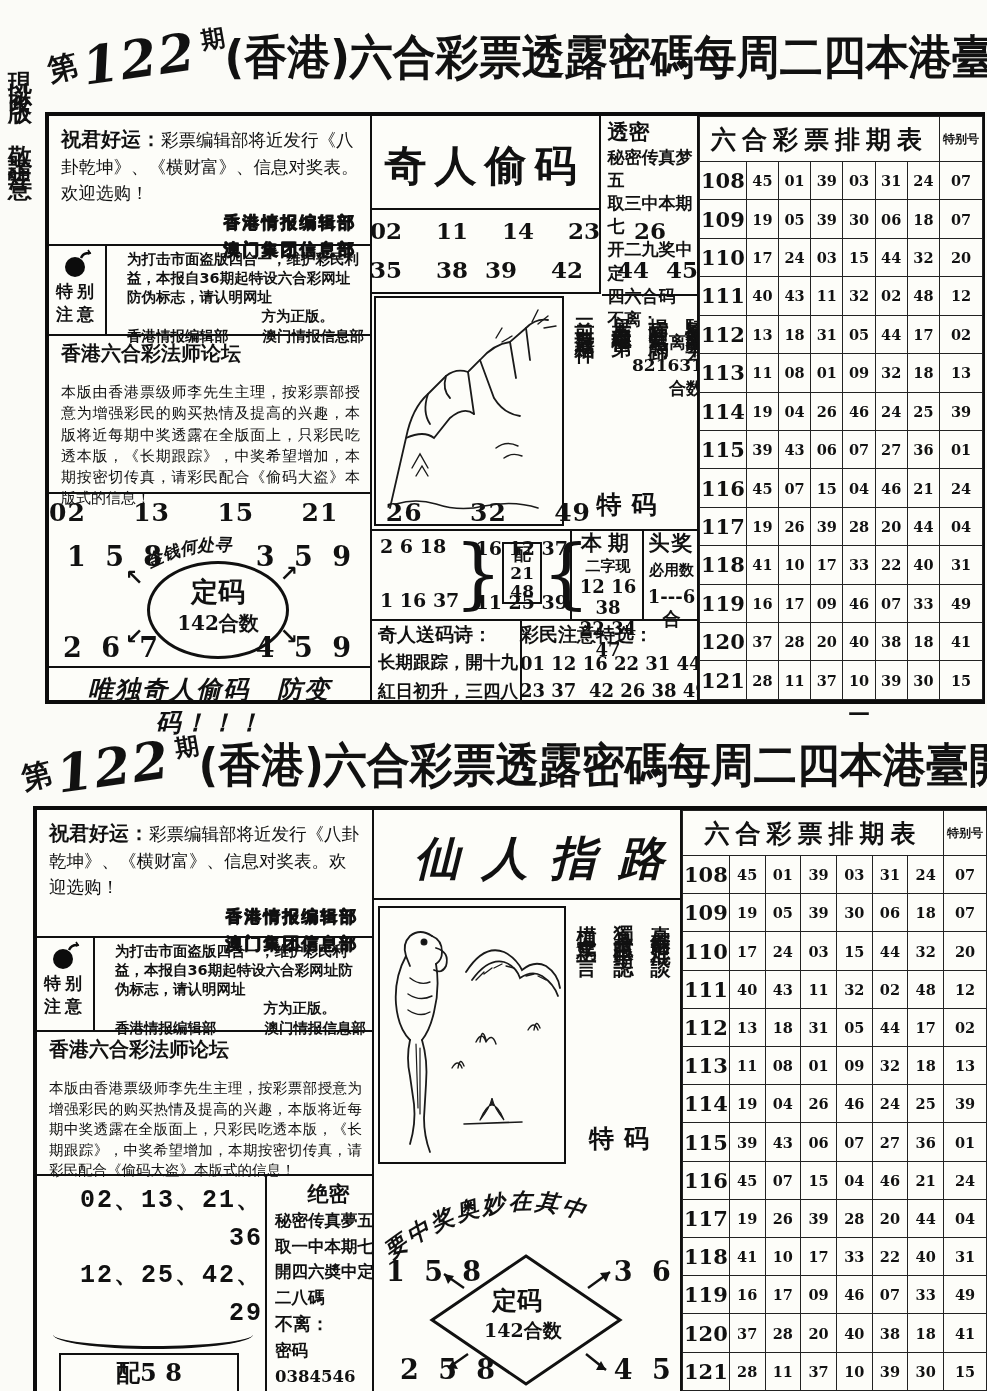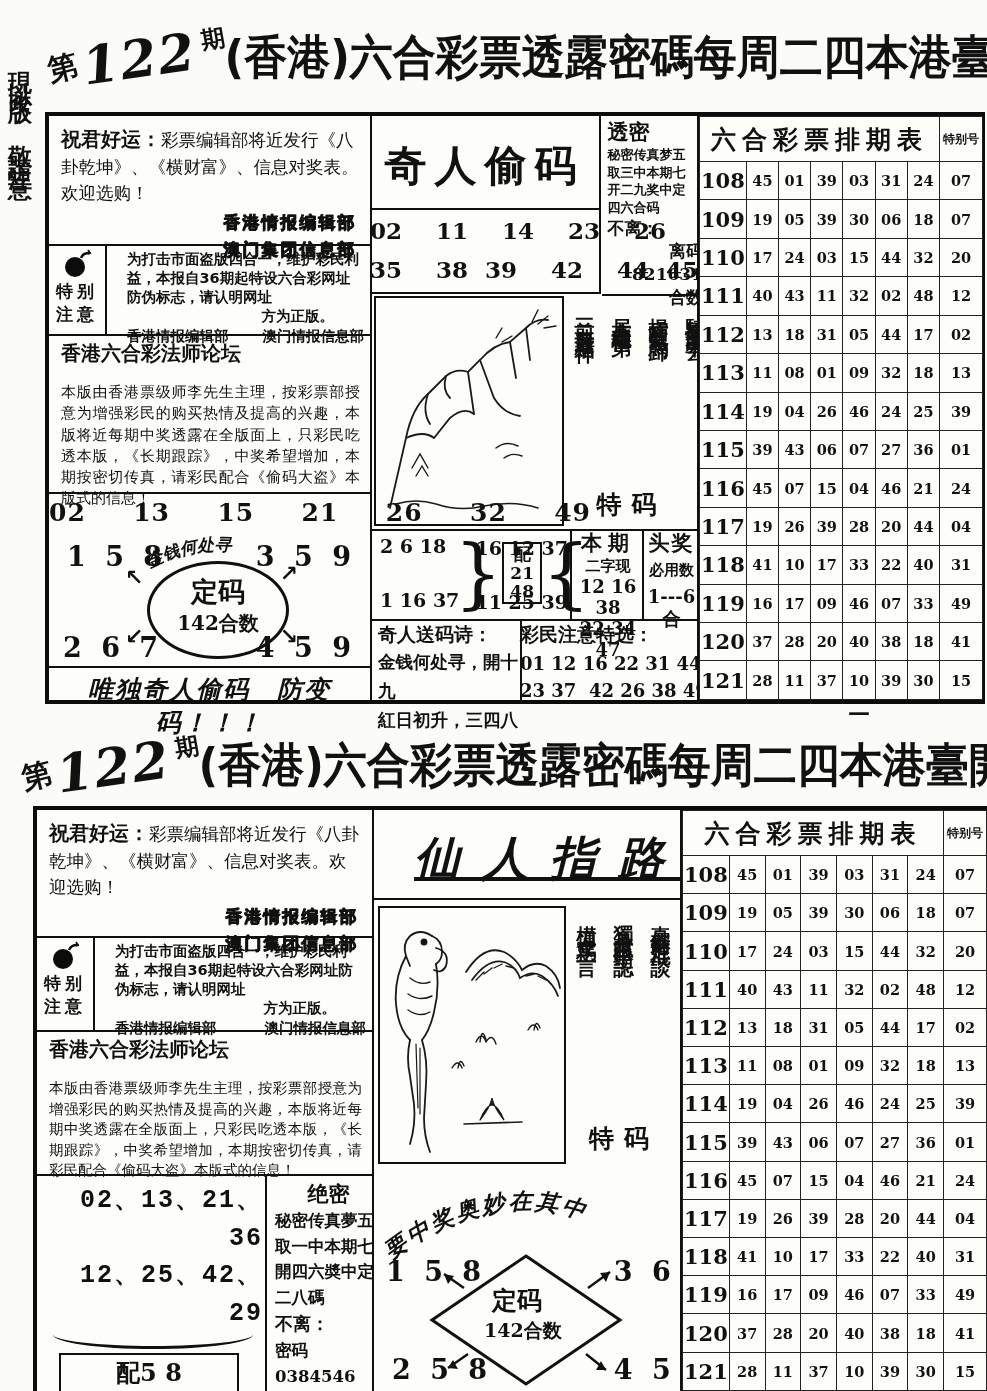--- a/index.html
+++ b/index.html
@@ -51,21 +51,21 @@
   .arrow{position:absolute;font-size:22px;font-weight:bold;}
   .slogan{font-size:25px;font-weight:900;font-style:italic;text-align:center;padding-top:5px;
           font-family:"DejaVu Serif",serif;letter-spacing:2px;}
   
   .qr-title{font-size:42px;font-weight:900;text-align:center;font-family:"DejaVu Serif",serif;
             letter-spacing:8px;padding-top:22px;}
   .qr-nums{font-size:23px;font-weight:bold;font-family:"DejaVu Serif",serif;text-align:center;
            line-height:1.55;padding-top:3px;word-spacing:9px;}
   .toumi{padding:2px 4px 0 6px;}
   .toumi .tt{font-size:21px;font-weight:900;text-align:left;}
-  .toumi .ln{font-size:13px;font-weight:bold;line-height:1.36;font-family:"DejaVu Serif",serif;}
+  .toumi .ln{font-size:17px;font-weight:bold;line-height:1.36;font-family:"DejaVu Serif",serif;}
   .toumi .bold18{font-size:17px;font-weight:900;}
   .poemv{writing-mode:vertical-rl;text-orientation:upright;font-size:20px;font-weight:bold;
          font-family:"DejaVu Serif",serif;line-height:1.85;letter-spacing:4px;padding:10px 6px 0 0;}
   .tema{font-size:25px;font-weight:900;letter-spacing:10px;font-family:"DejaVu Serif",serif;}
   .pair{display:flex;align-items:center;}
   .pair .nums2{display:flex;flex-direction:column;justify-content:space-between;height:76px;
                font-size:19px;font-weight:bold;font-family:"DejaVu Serif",serif;}
   .brace{font-size:76px;font-weight:400;line-height:0.9;font-family:"DejaVu Serif",serif;}
   .peibox{border:2px solid #101010;padding:1px 6px;text-align:center;font-size:17px;font-weight:900;
           line-height:1.1;font-family:"DejaVu Serif",serif;}
@@ -242,21 +242,21 @@
         </div>
         <div class="abs divL" style="left:272px;top:0;width:55px;height:90px;">
           <div class="cellhead" style="letter-spacing:2px;">头奖</div>
           <div class="cellsub" style="margin-top:4px;">必用数</div>
           <div class="cellnum" style="margin-top:6px;">1---6合</div>
         </div>
       </div>
       <div class="abs" style="left:0;top:503px;width:327px;height:81px;">
         <div class="abs divR" style="left:0;top:0;width:142px;height:81px;padding:3px 0 0 8px;">
           <div class="shima-t">奇人送码诗：</div>
-          <div class="shima-l">金钱何处寻，開十九</div>
+          <div class="shima-l">长期跟踪，開十九</div>
           <div class="shima-l">紅日初升，三四八</div>
         </div>
         <div class="abs" style="left:150px;top:0;width:177px;height:81px;padding-top:3px;">
           <div class="shima-t">彩民注意特选：</div>
           <div class="cellnum pre" style="text-align:center;font-size:18px;line-height:1.8;">01 12 16 22 31 44</div>
           <div class="cellnum pre" style="text-align:left;font-size:18px;">23 37  42 26 38 49</div>
         </div>
       </div>
     </div>
 
@@ -470,21 +470,21 @@
           <div class="ln">取一中本期七</div>
           <div class="ln">開四六奬中定</div>
           <div class="ln">二八碼</div>
           <div class="ln" style="font-size:18px;font-weight:900;">不离：</div>
           <div class="ln">密码0384546</div>
           <div class="ln" style="text-align:right;">合数</div>
         </div>
       </div>
     </div>
 
-    <div class="col" style="left:335px;width:356px;text-decoration:underline;">
+    <div class="col" style="left:335px;width:356px;">
       <div class="hsep" style="height:88px;">
         <div class="xr-title">仙人指路</div>
       </div>
       <div style="position:relative;height:268px;">
         <svg class="abs sketchbox" style="left:6px;top:6px;" width="184" height="254" viewBox="0 0 184 254">
           <g stroke="#1a1a1a" fill="none" stroke-width="1.8" stroke-linecap="round">
             <path d="M52 28 Q40 20 30 28 Q22 36 26 48 L30 58"></path>
             <path d="M52 28 Q62 32 62 44 Q62 52 56 56"></path>
             <circle cx="44" cy="34" r="2.6" fill="#111"></circle>
             <path d="M56 40 Q70 44 66 58 Q62 66 54 62"></path>
@@ -527,21 +527,21 @@
           <polygon points="238,104 228,105 234,114" fill="#111"></polygon>
           <line x1="96" y1="186" x2="76" y2="200" stroke="#111" stroke-width="2.4"></line>
           <polygon points="76,200 86,201 81,192" fill="#111"></polygon>
           <line x1="214" y1="186" x2="234" y2="202" stroke="#111" stroke-width="2.4"></line>
           <polygon points="234,202 224,202 229,193" fill="#111"></polygon>
         </svg>
         <div class="abs dtext1" style="left:120px;top:116px;">定码</div>
         <div class="abs dtext2" style="left:112px;top:150px;">142合数</div>
         <div class="corner abs" style="left:14px;top:88px;">1 5 8</div>
         <div class="corner abs" style="right:14px;top:88px;">3 6 9</div>
-        <div class="corner abs" style="left:20px;top:186px;">2 5 8</div>
+        <div class="corner abs" style="left:28px;top:186px;">2 5 8</div>
         <div class="corner abs" style="right:14px;top:186px;">4 5 9</div>
       </div>
     </div>
 
     <div class="col divL" style="left:643px;width:305px;">
       <table class="sched">
         <thead>
           <tr>
             <th class="t-title" colspan="7">六合彩票排期表</th>
             <th class="t-sp">特别号</th>

